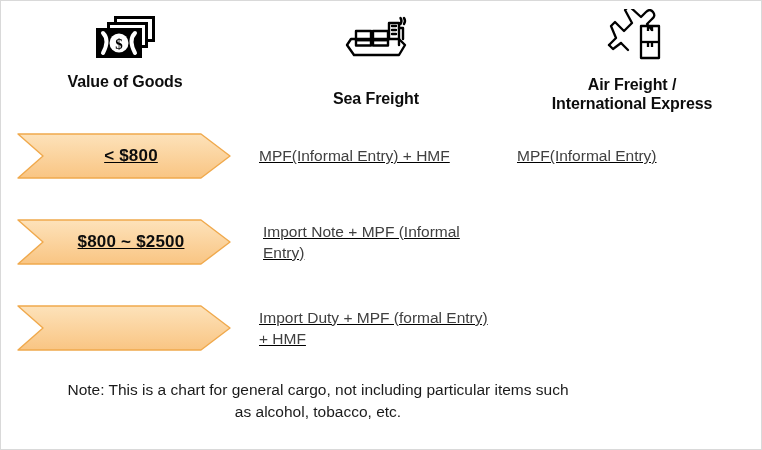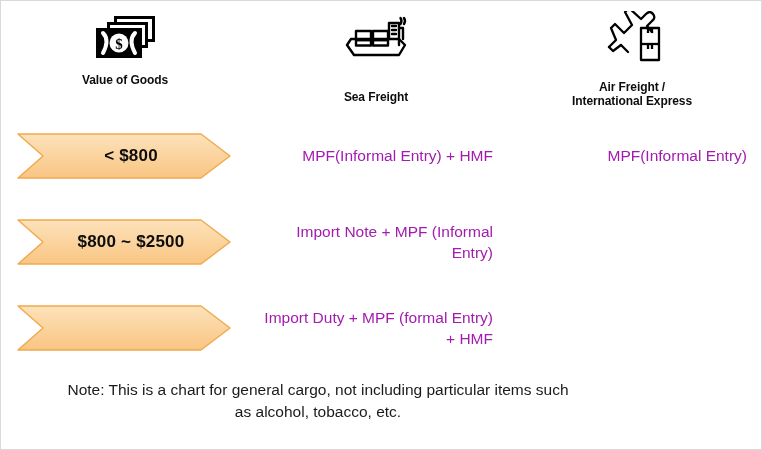--- a/index.html
+++ b/index.html
@@ -41,21 +41,21 @@
   .head-col.c3 { width: 258px; gap: 12px; }
 
   .head-icon {
     height: 58px;
     display: flex;
     align-items: center;
     justify-content: center;
     margin-top: 8px;
   }
   .head-title {
-    font-size: 12px;
+    font-size: 16px;
     font-weight: bold;
     color: #0d0d0d;
     text-align: center;
     line-height: 1.18;
     letter-spacing: -0.1px;
   }
   .head-col.c1 .head-title { margin-top: 6px; }
   .head-col.c2 .head-title { margin-top: 23px; }
   .head-col.c3 .head-title { margin-top: 1px; }
 
@@ -65,33 +65,34 @@
     left: 0;
     top: 112px;
     width: 762px;
   }
   .row {
     position: relative;
     width: 762px;
     height: 86px;
     display: flex;
     align-items: center;
+    text-decoration: underline;
   }
   .cell-arrow {
     width: 248px;
     display: flex;
     align-items: center;
     justify-content: flex-start;
     padding-left: 16px;
     box-sizing: border-box;
   }
   .cell-text {
     font-size: 15.5px;
-    color: #a21caf;
-    text-align: right;
+    color: #404040;
+    text-align: left;
     line-height: 1.38;
     box-sizing: border-box;
   }
   .cell-text.sea { width: 254px; padding: 0 10px; }
   .cell-text.air { width: 258px; padding: 0 14px; }
 
   
   .arrow {
     position: relative;
     width: 214px;

